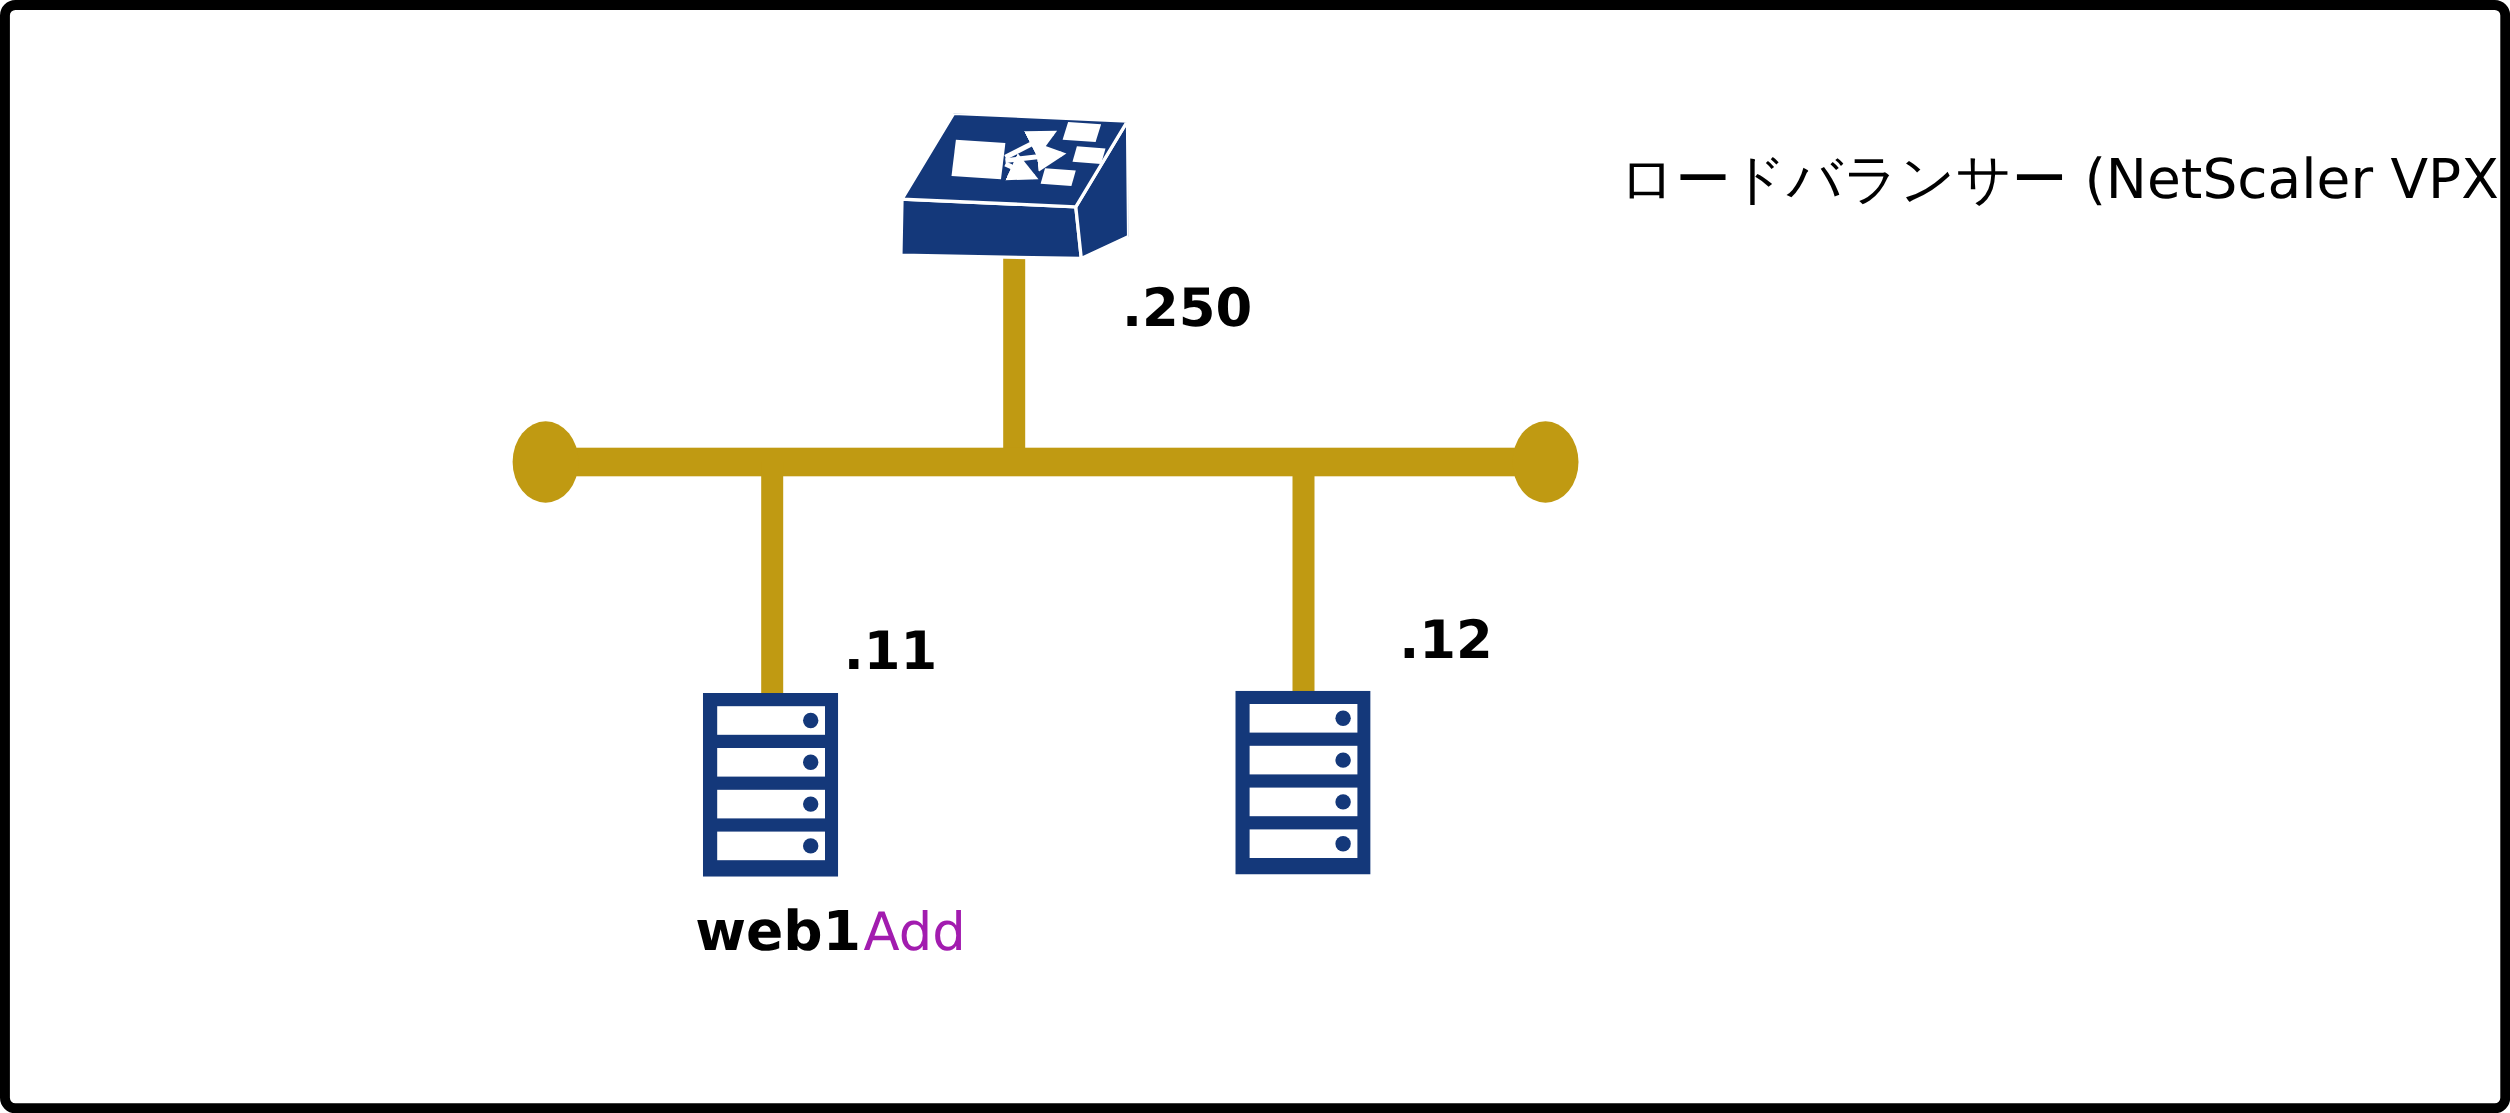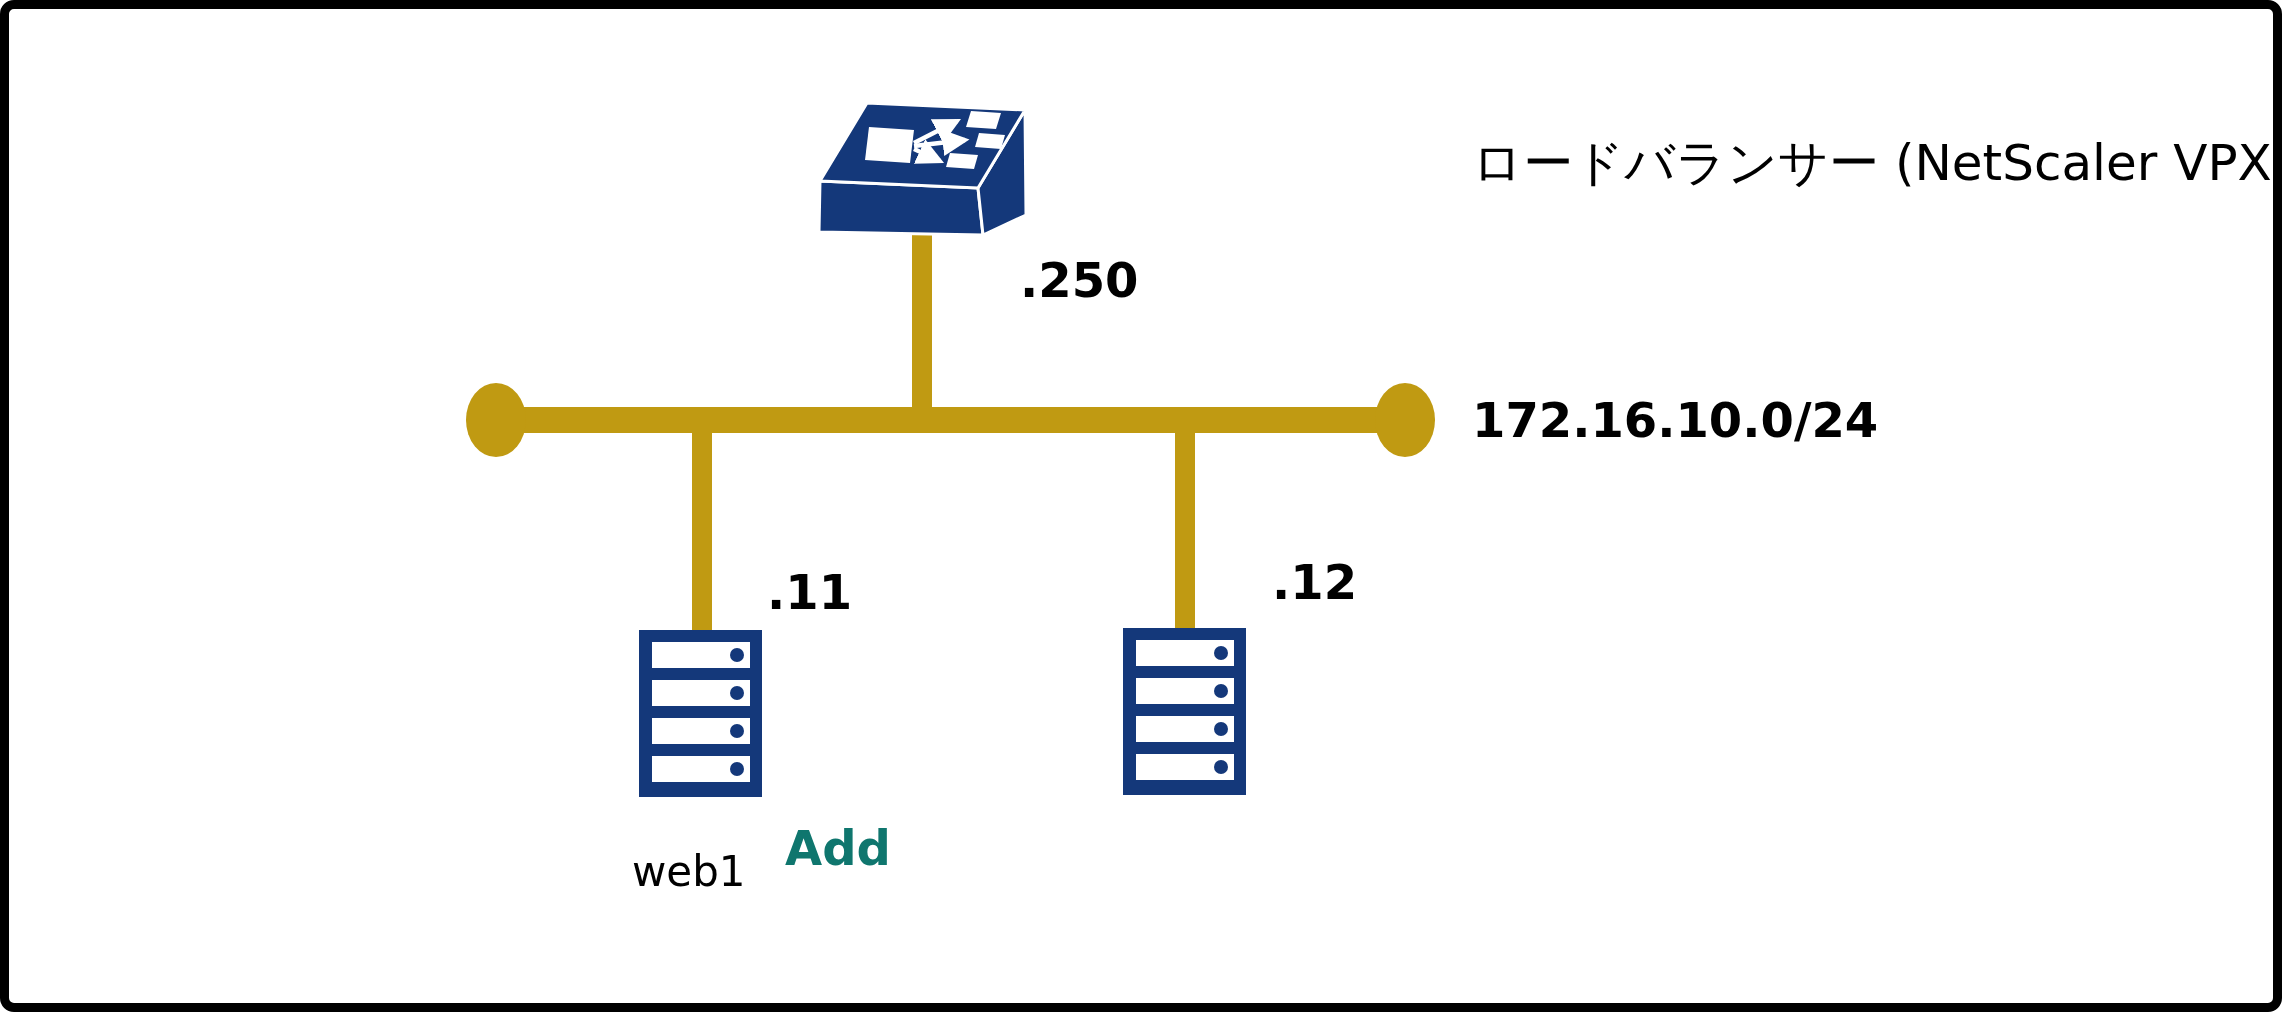--- a/index.html
+++ b/index.html
@@ -29,22 +29,22 @@
   .label {
     position: absolute;
     white-space: nowrap;
     color: #000000;
     line-height: 1.15;
   }
   .lbl-ip     { font-size: 48px; font-weight: bold; }
   .lbl-net    { font-size: 48px; font-weight: bold; }
   .lbl-jp     { font-size: 50px; font-weight: normal; }
   .lbl-sname  { font-size: 50px; font-weight: bold; }
-  .lbl-web1   { font-size: 42px; font-weight: normal; margin-top: 29px; }
-  .lbl-add    { font-size: 48px; font-weight: bold; color: #0f766e; }
+  .lbl-web1   { font-size: 50px; font-weight: bold; }
+  .lbl-add    { font-size: 48px; font-weight: normal; color: #a21caf; }
 </style>
 </head>
 <body>
 
 <div class="frame">
   <div class="canvas">
 
     <svg class="abs" style="left:0; top:0;" width="2264" height="994" viewBox="0 0 2264 994">
 
       <rect x="903" y="222" width="20" height="200" fill="#C09A12"></rect>
@@ -107,21 +107,20 @@
         <circle cx="98" cy="63" r="7" fill="#14387A"></circle>
         <circle cx="98" cy="101" r="7" fill="#14387A"></circle>
         <circle cx="98" cy="139" r="7" fill="#14387A"></circle>
       </g>
     </svg>
 
     <div class="label lbl-jp" style="left:1463px; top:126px;">ロードバランサー (NetScaler VPX)</div>
 
     <div class="label lbl-ip" style="left:1011px; top:244px;">.250</div>
 
-    <div class="label lbl-net" style="left:1463px; top:384px;">172.16.10.0/24</div>
 
     <div class="label lbl-ip" style="left:758px; top:556px;">.11</div>
 
     <div class="label lbl-ip" style="left:1263px; top:546px;">.12</div>
 
 
 
     <div class="label lbl-web1" style="left:623px; top:810px;">web1</div>
 
     <div class="label lbl-add" style="left:776px; top:812px;">Add</div>

